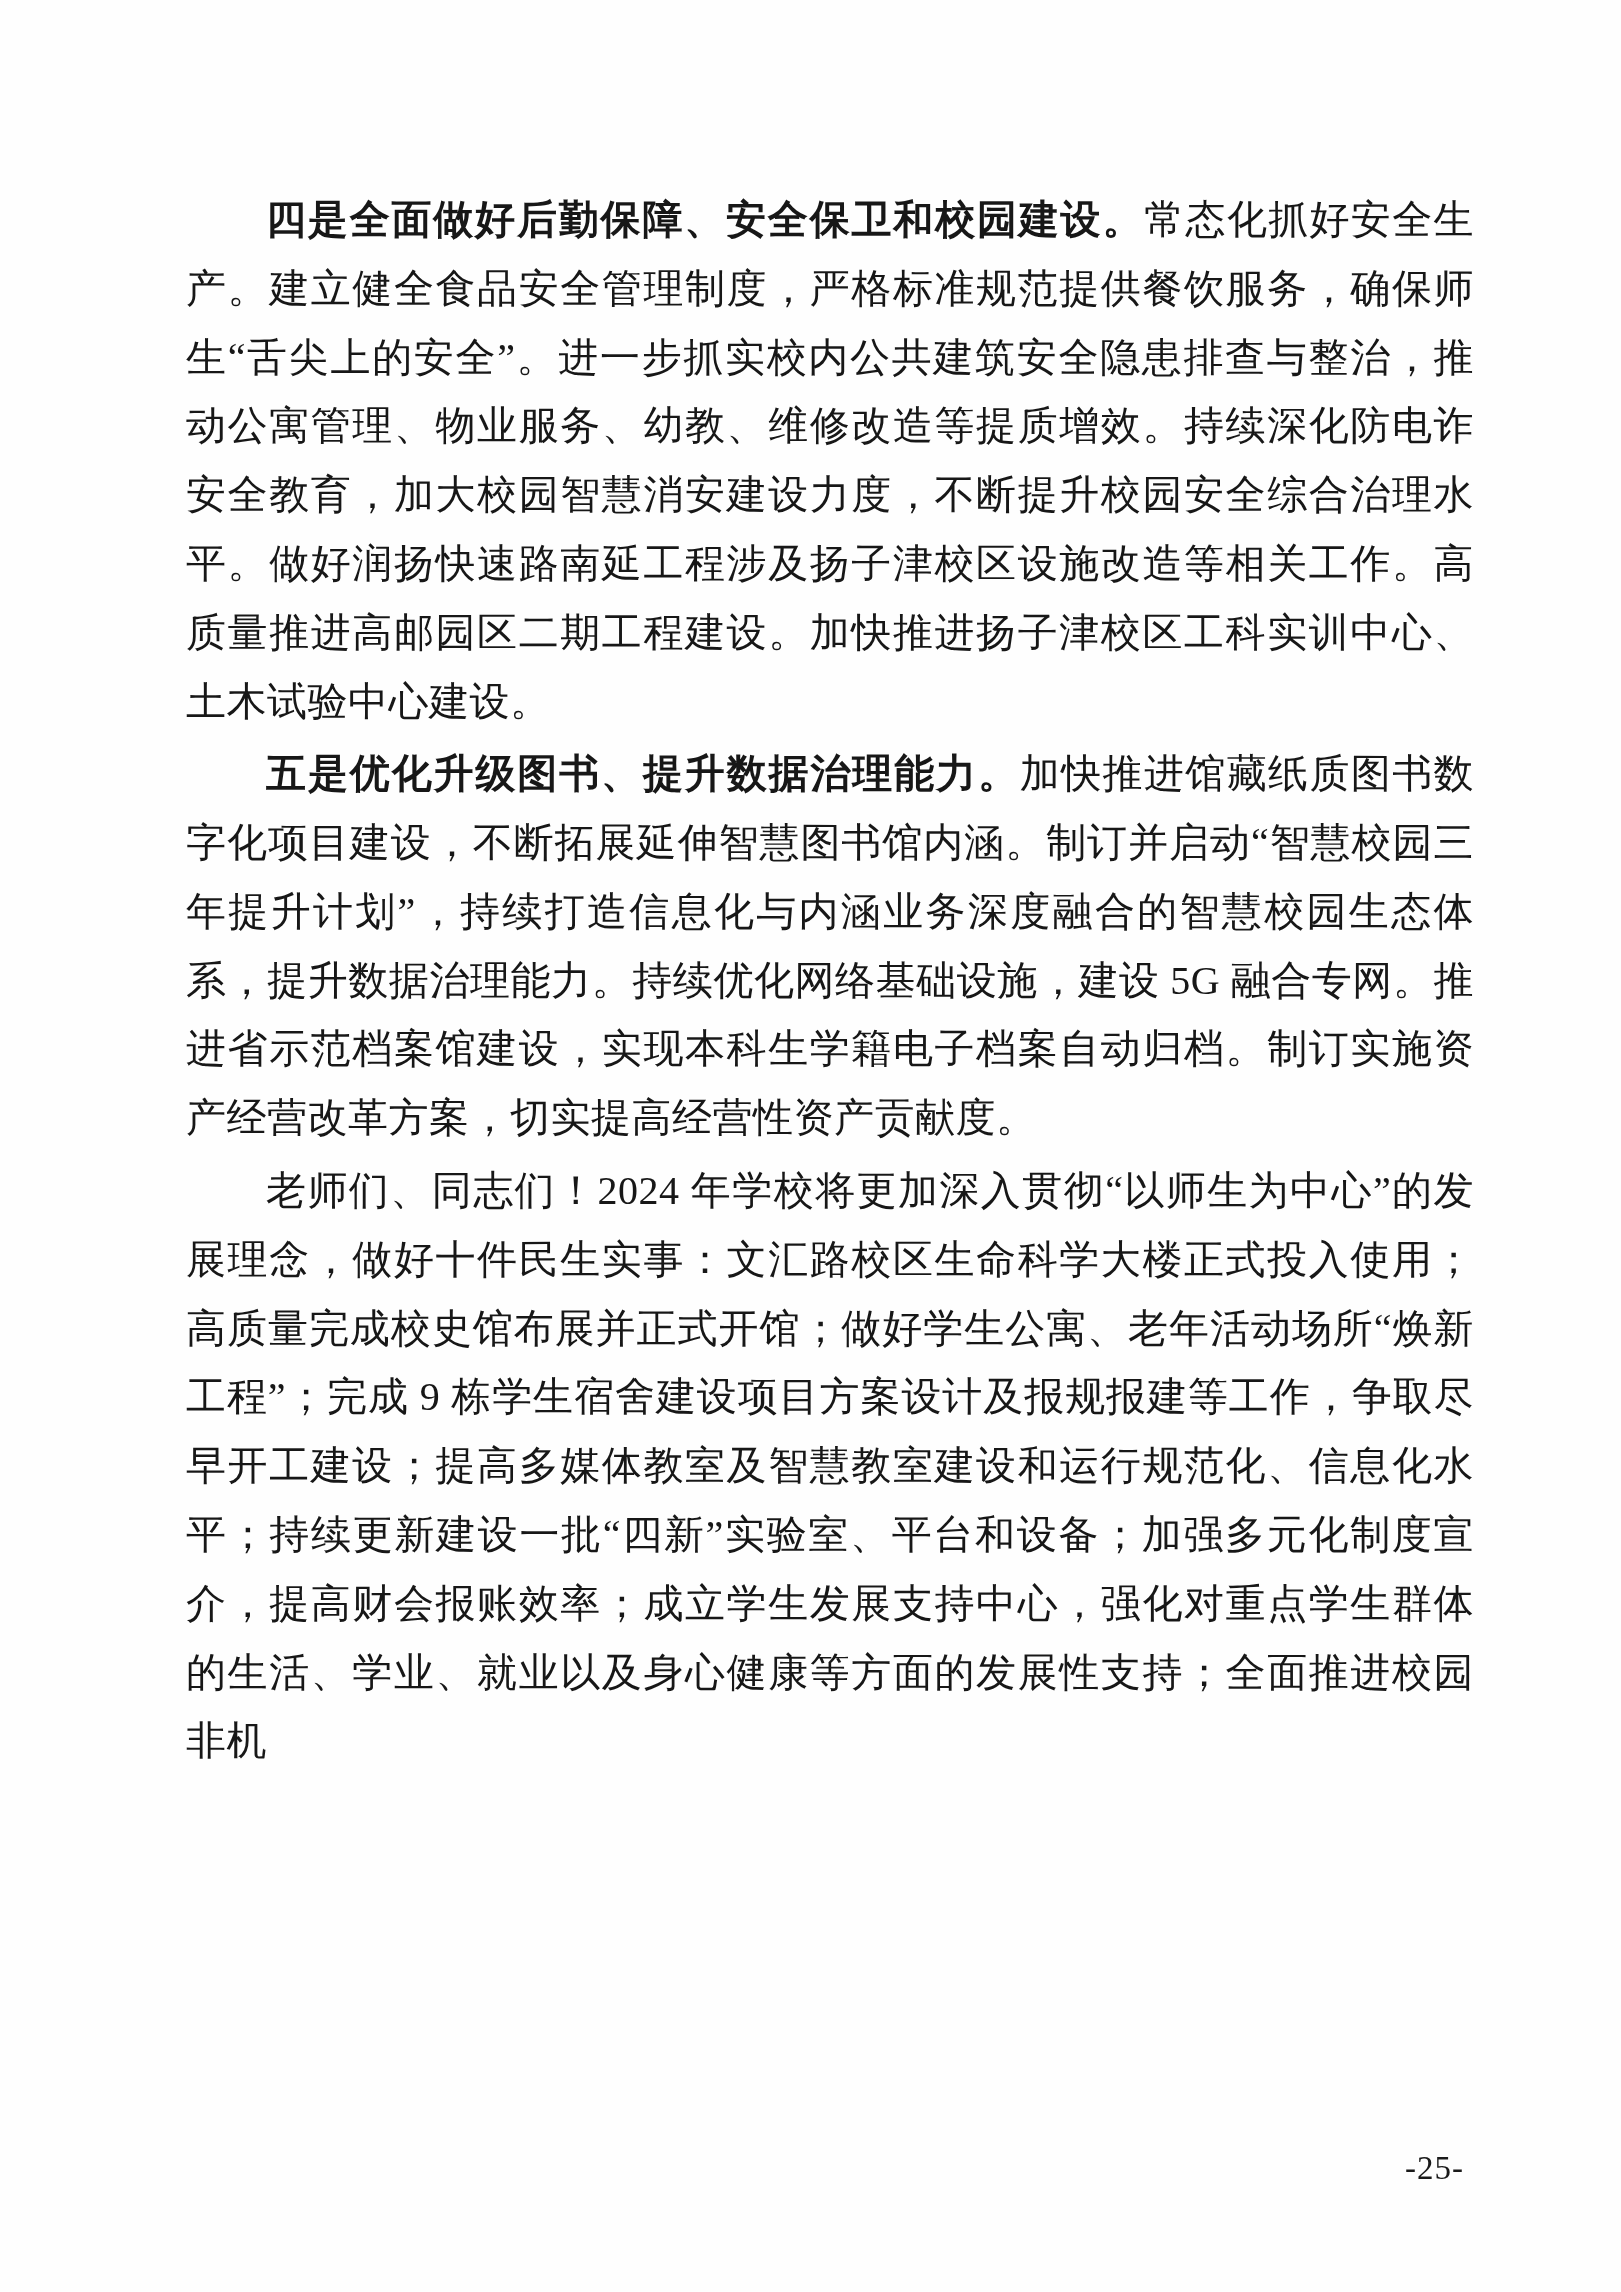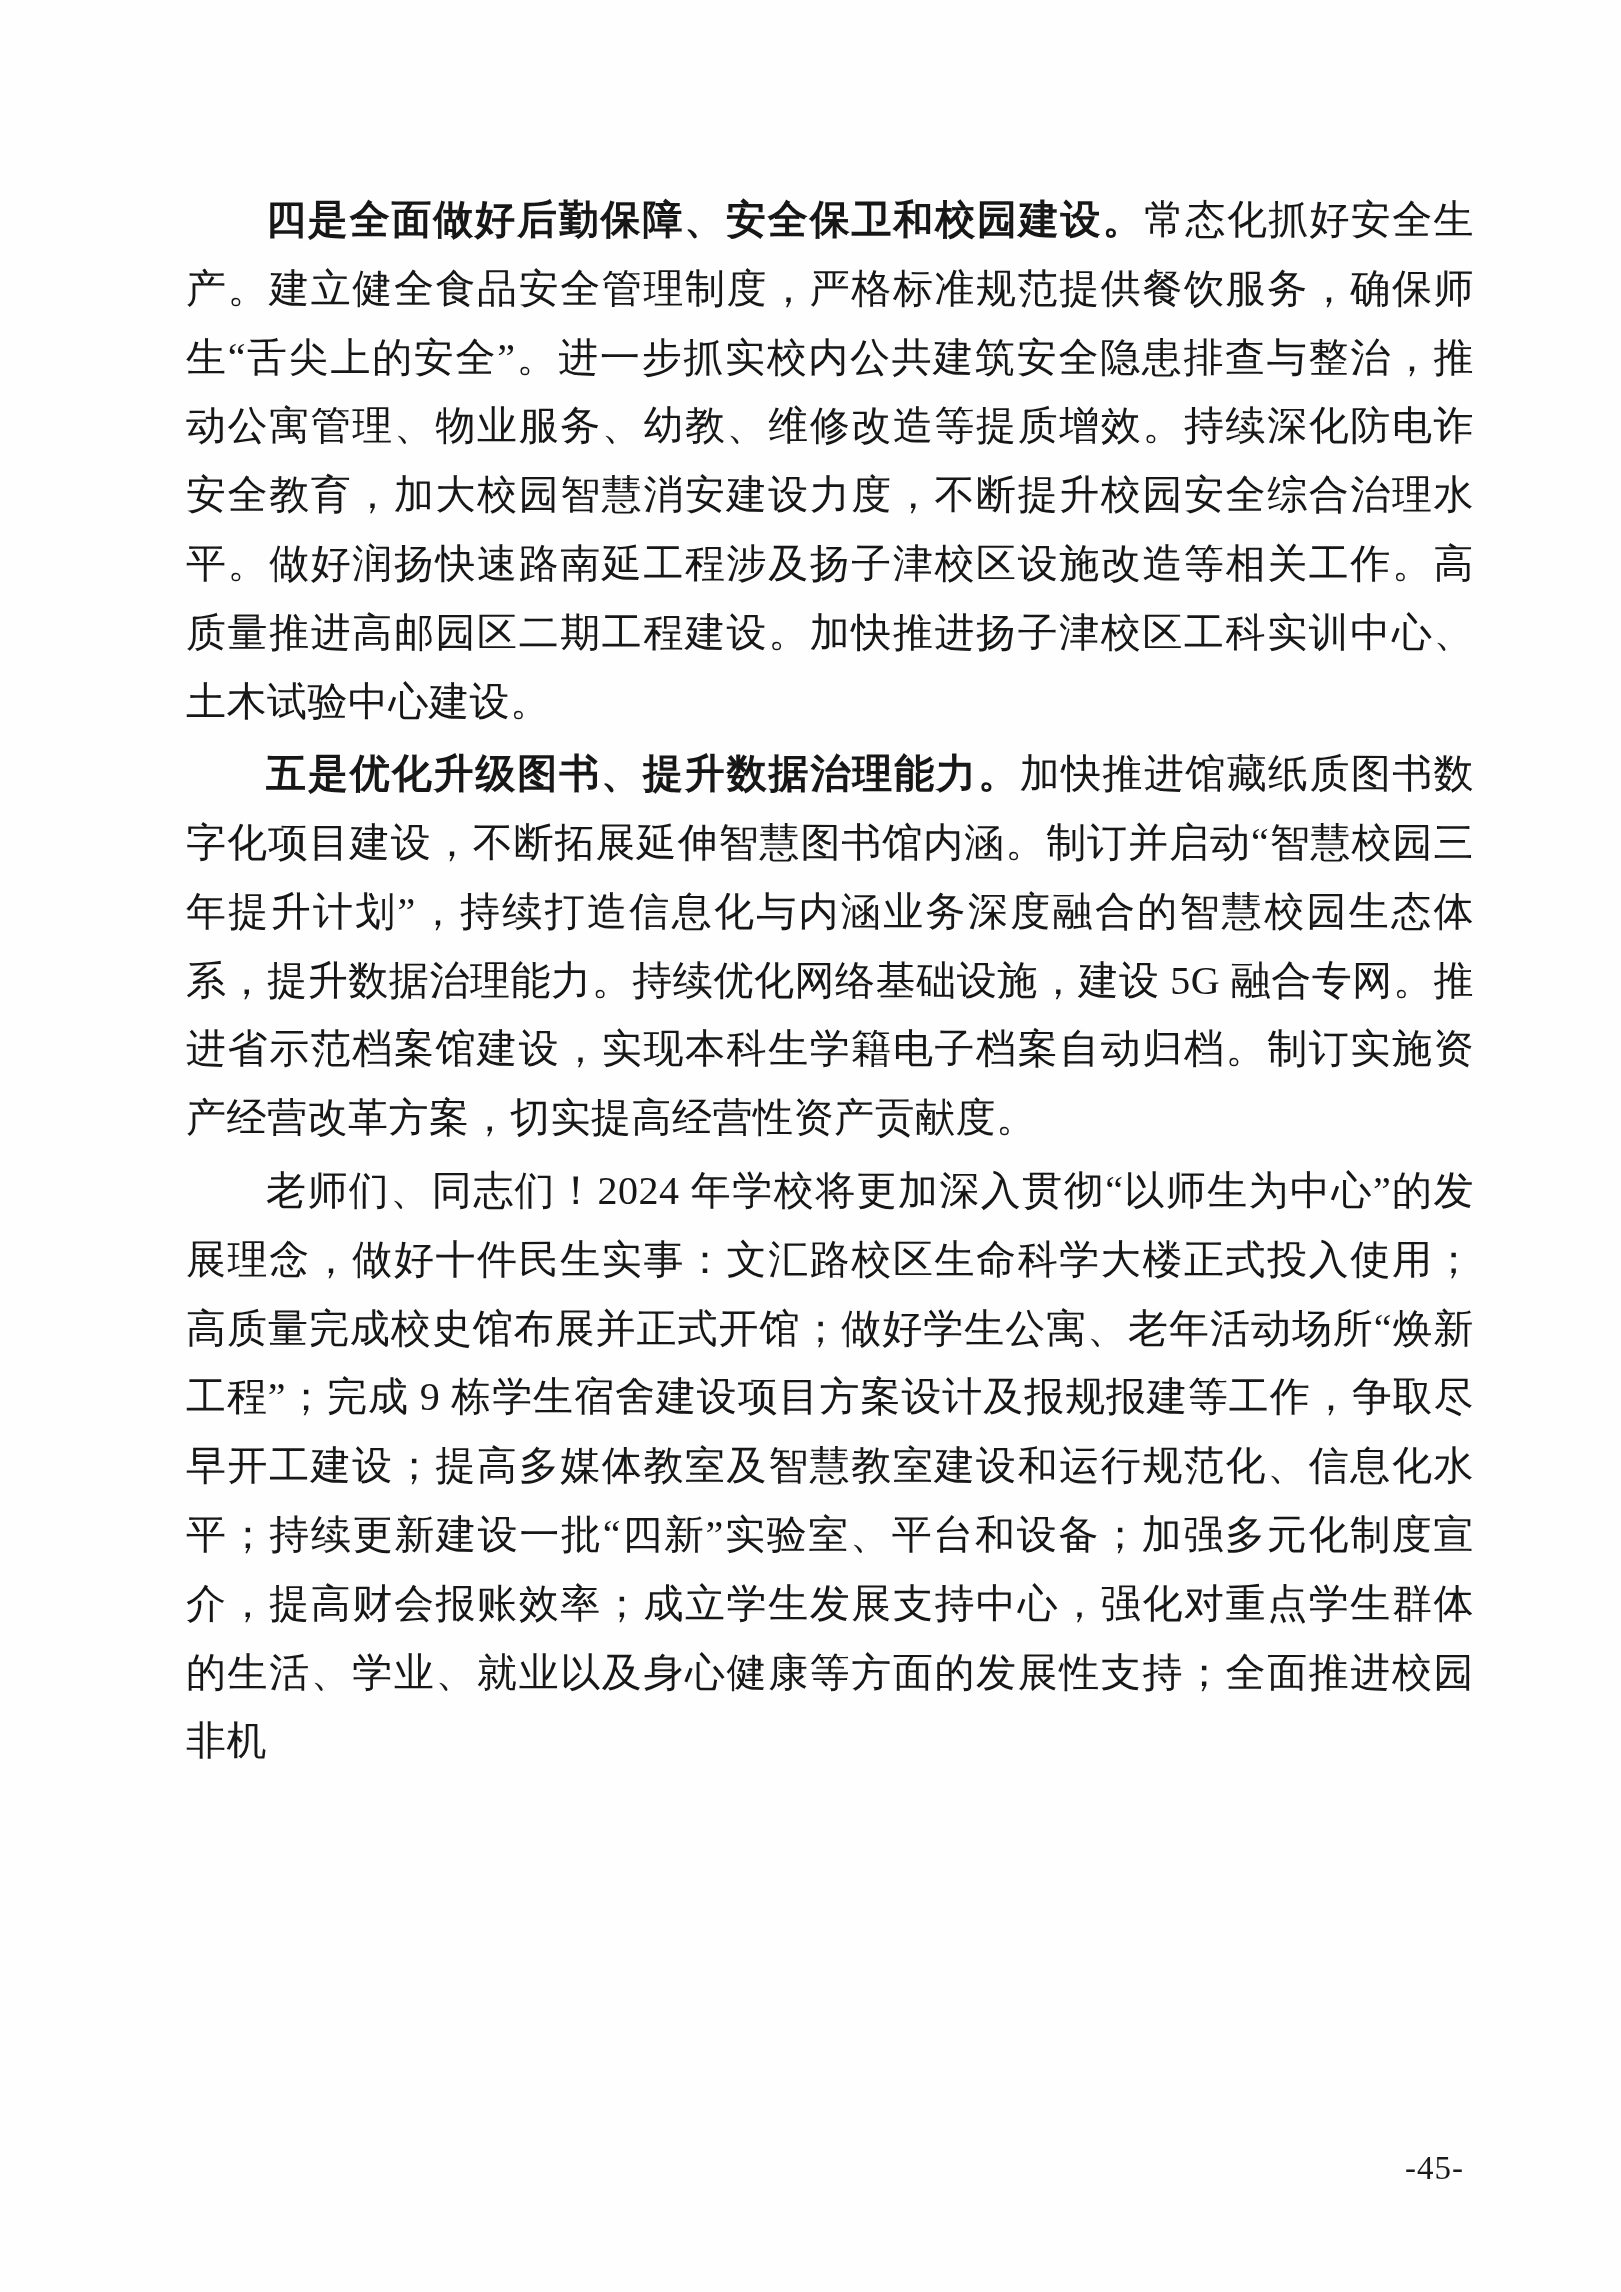--- a/index.html
+++ b/index.html
@@ -59,15 +59,15 @@
   <div class="body-text">
 
     <p class="para"><span class="lead">四是全面做好后勤保障、安全保卫和校园建设。</span><span>常态化抓好安全生产。建立健全食品安全管理制度，严格标准规范提供餐饮服务，确保师生“舌尖上的安全”。进一步抓实校内公共建筑安全隐患排查与整治，推动公寓管理、物业服务、幼教、维修改造等提质增效。持续深化防电诈安全教育，加大校园智慧消安建设力度，不断提升校园安全综合治理水平。做好润扬快速路南延工程涉及扬子津校区设施改造等相关工作。高质量推进高邮园区二期工程建设。加快推进扬子津校区工科实训中心、土木试验中心建设。</span></p>
 
     <p class="para"><span class="lead">五是优化升级图书、提升数据治理能力。</span><span>加快推进馆藏纸质图书数字化项目建设，不断拓展延伸智慧图书馆内涵。制订并启动“智慧校园三年提升计划”，持续打造信息化与内涵业务深度融合的智慧校园生态体系，提升数据治理能力。持续优化网络基础设施，建设 5G 融合专网。推进省示范档案馆建设，实现本科生学籍电子档案自动归档。制订实施资产经营改革方案，切实提高经营性资产贡献度。</span></p>
 
     <p class="para last"><span>老师们、同志们！2024 年学校将更加深入贯彻“以师生为中心”的发展理念，做好十件民生实事：文汇路校区生命科学大楼正式投入使用；高质量完成校史馆布展并正式开馆；做好学生公寓、老年活动场所“焕新工程”；完成 9 栋学生宿舍建设项目方案设计及报规报建等工作，争取尽早开工建设；提高多媒体教室及智慧教室建设和运行规范化、信息化水平；持续更新建设一批“四新”实验室、平台和设备；加强多元化制度宣介，提高财会报账效率；成立学生发展支持中心，强化对重点学生群体的生活、学业、就业以及身心健康等方面的发展性支持；全面推进校园非机</span></p>
 
   </div>
 
-  <div class="page-number">-45-</div>
+  <div class="page-number">-25-</div>
 </div>
 
 
 </body></html>

